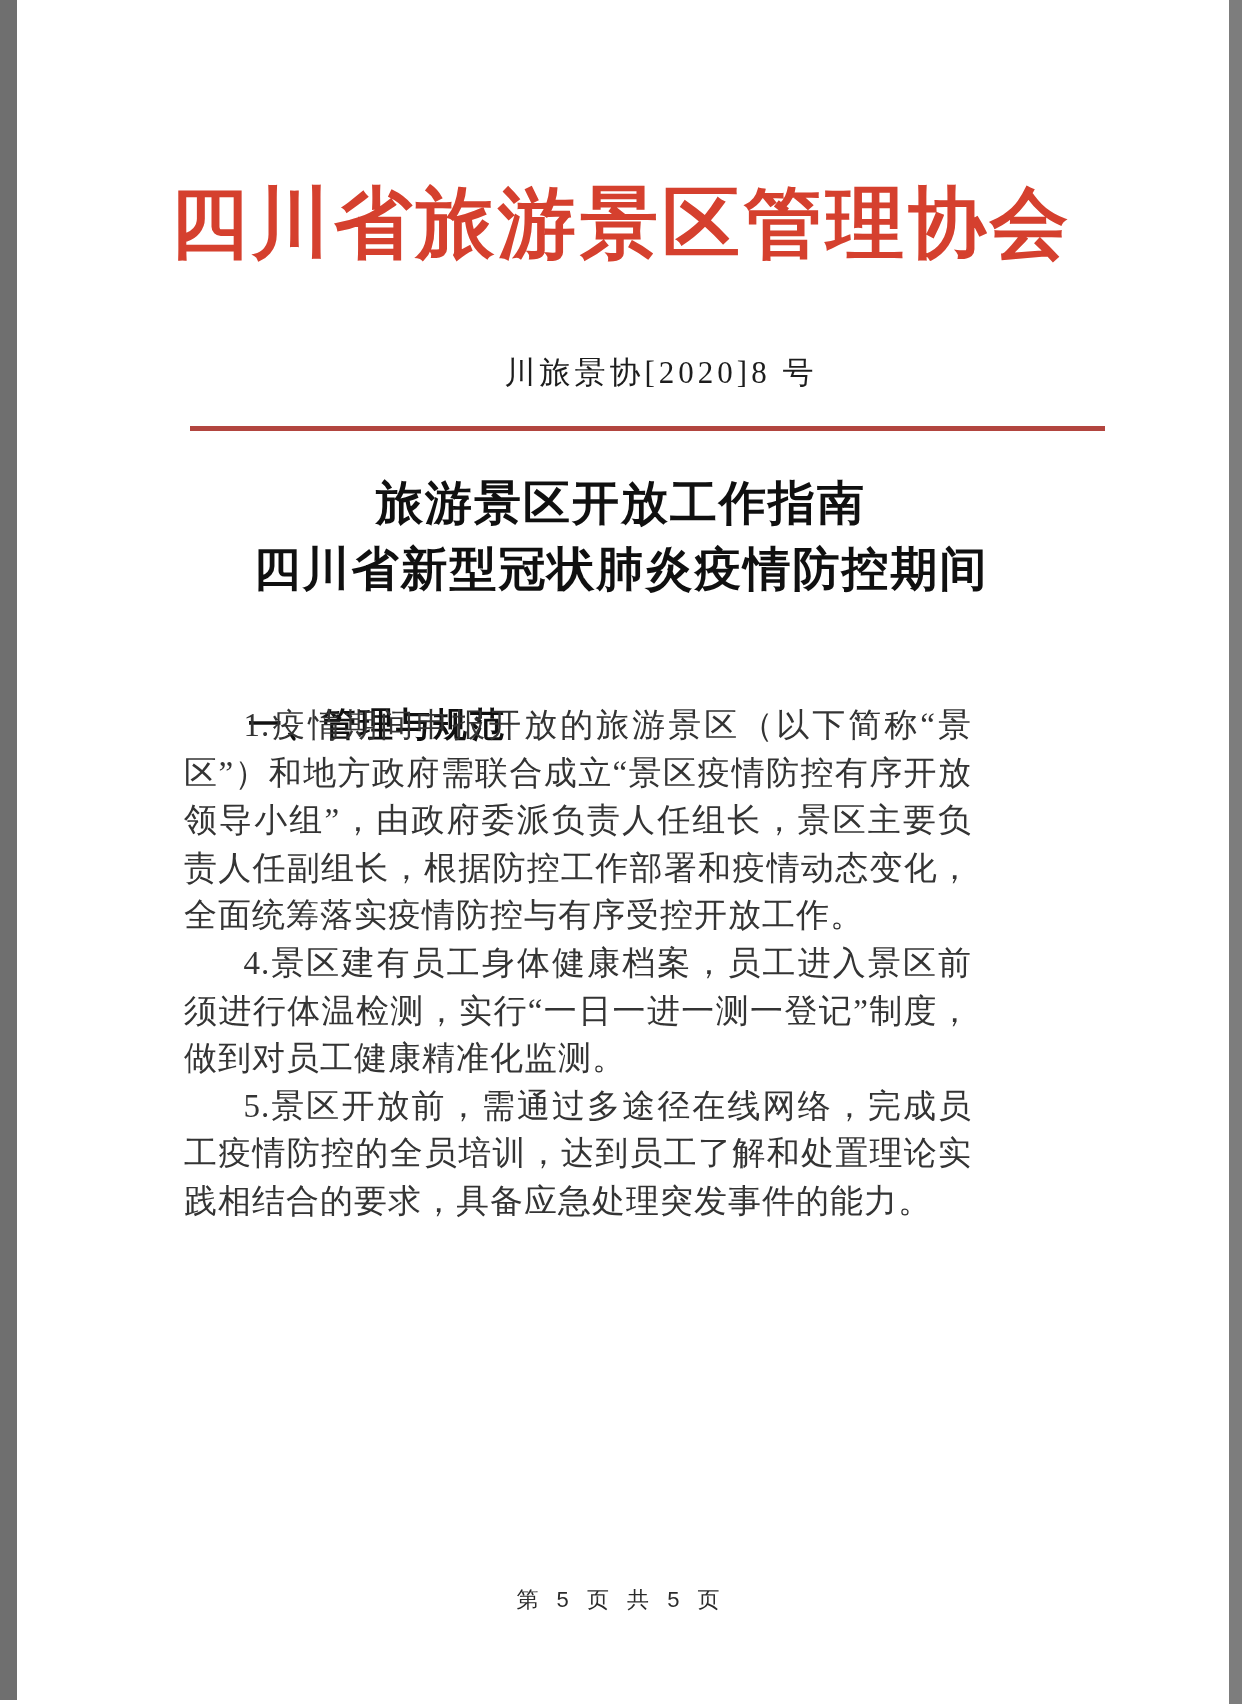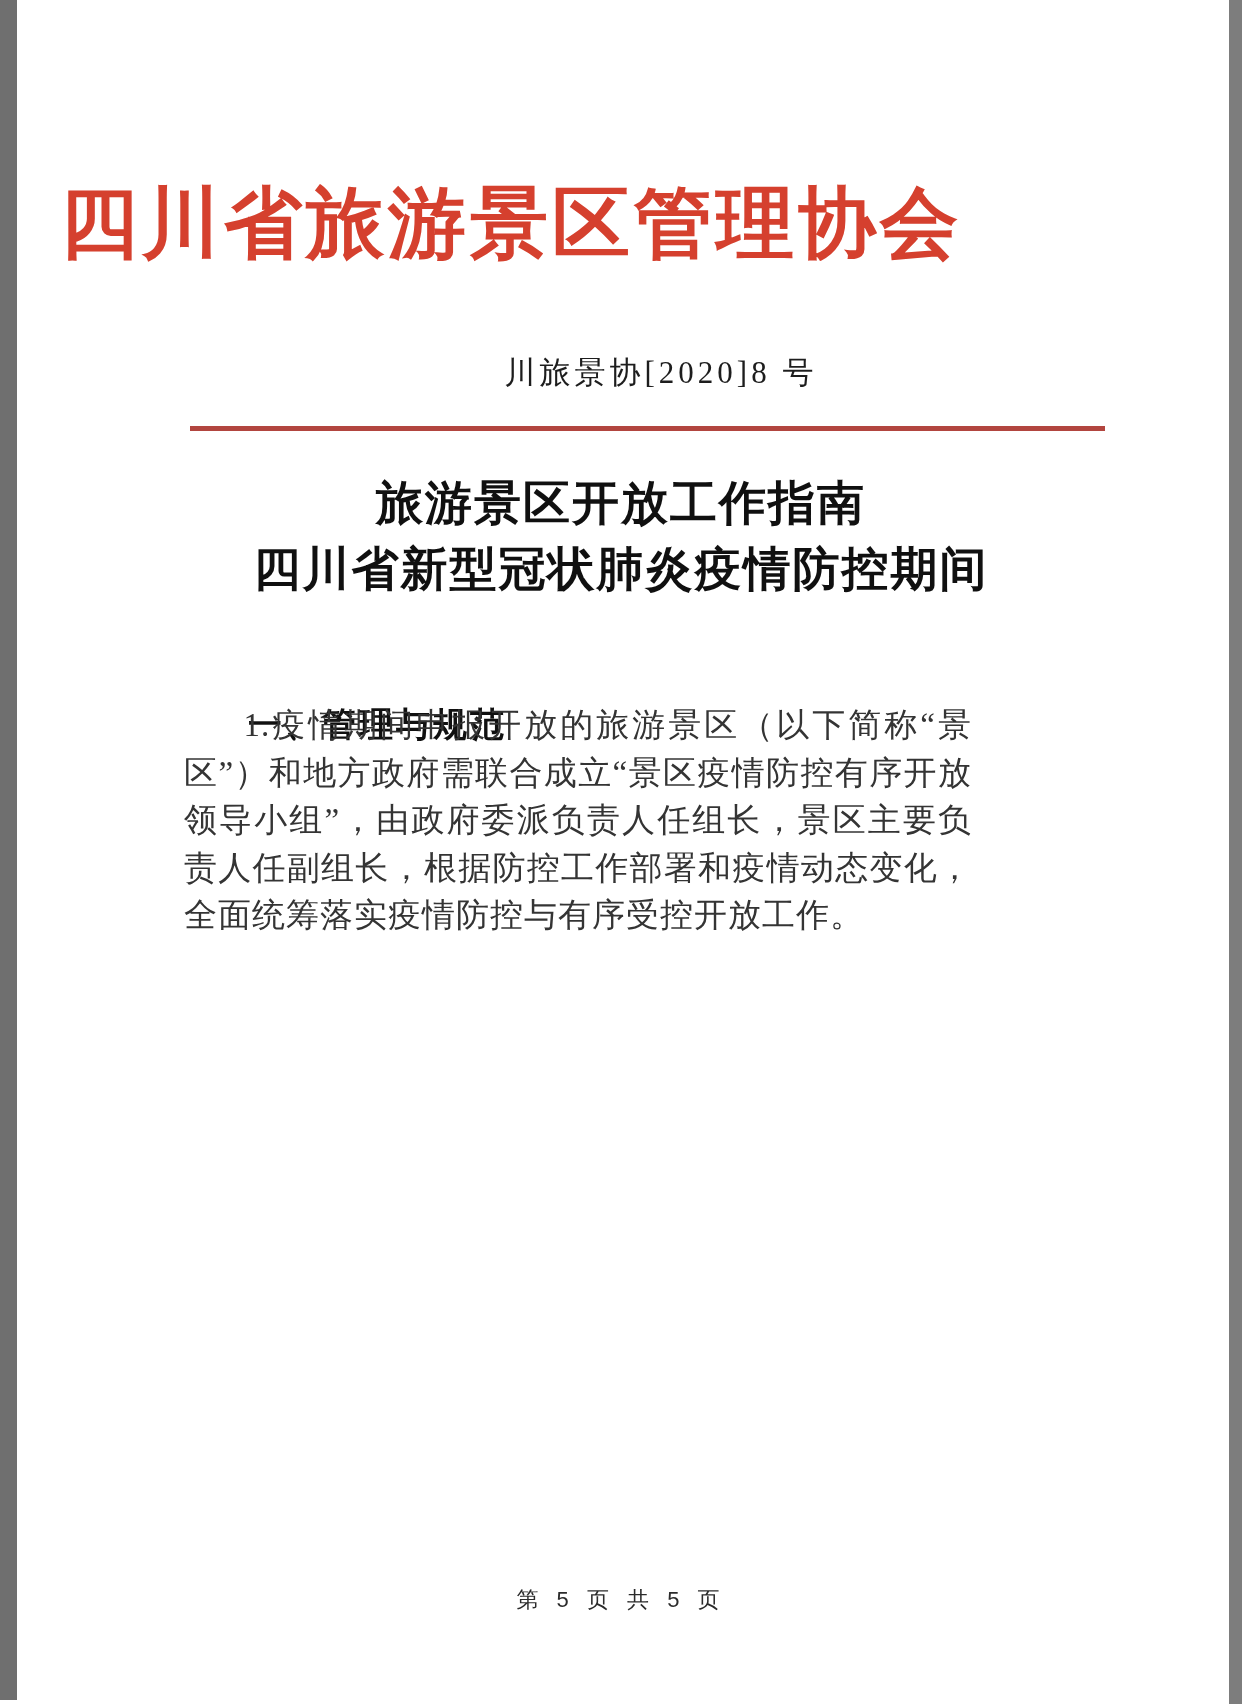--- a/index.html
+++ b/index.html
@@ -26,20 +26,21 @@
     position: absolute;
     right: 0; top: 0;
     width: 13px; height: 1704px;
     background: #7d7d7d;
   }
   .org-title {
     position: absolute;
     top: 168px;
     left: 60px;
     right: 60px;
+    text-align: center;
     font-family: "Liberation Sans", "DejaVu Sans", sans-serif;
     font-weight: bold;
     font-size: 78px;
     letter-spacing: 4px;
     white-space: nowrap;
     line-height: 110px;
   }
   .doc-number {
     position: absolute;
     top: 352px;
@@ -126,17 +127,19 @@
 
   <div class="doc-title">
     <div>旅游景区开放工作指南</div>
     <div>四川省新型冠状肺炎疫情防控期间</div>
   </div>
 
   <div class="section-heading">一、管理与规范</div>
 
   <div class="body-text">
     <p>1.疫情期间申报开放的旅游景区（以下简称“景区”）和地方政府需联合成立“景区疫情防控有序开放领导小组”，由政府委派负责人任组长，景区主要负责人任副组长，根据防控工作部署和疫情动态变化，全面统筹落实疫情防控与有序受控开放工作。</p>
+    <p>4.景区建有员工身体健康档案，员工进入景区前须进行体温检测，实行“一日一进一测一登记”制度，做到对员工健康精准化监测。</p>
+    <p>5.景区开放前，需通过多途径在线网络，完成员工疫情防控的全员培训，达到员工了解和处置理论实践相结合的要求，具备应急处理突发事件的能力。</p>
   </div>
 
   <div class="page-footer">第 5 页 共 5 页</div>
 
 </div>
 
 </body></html>

